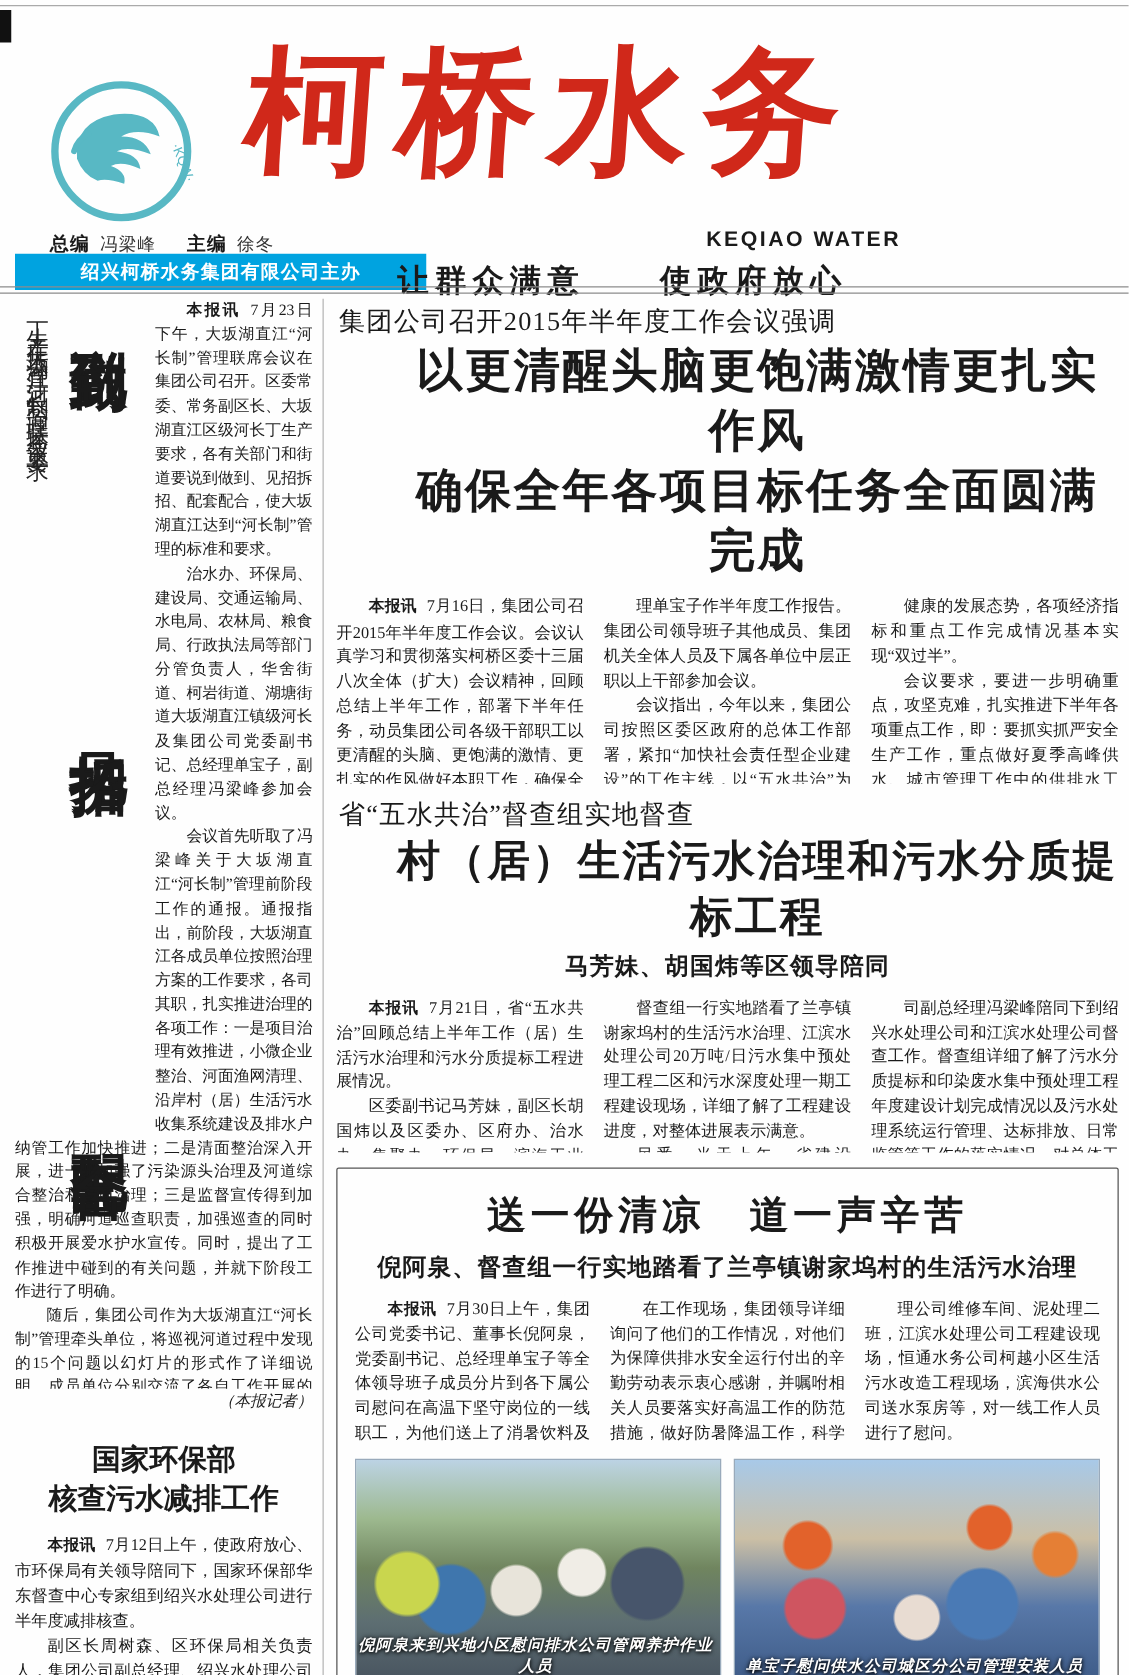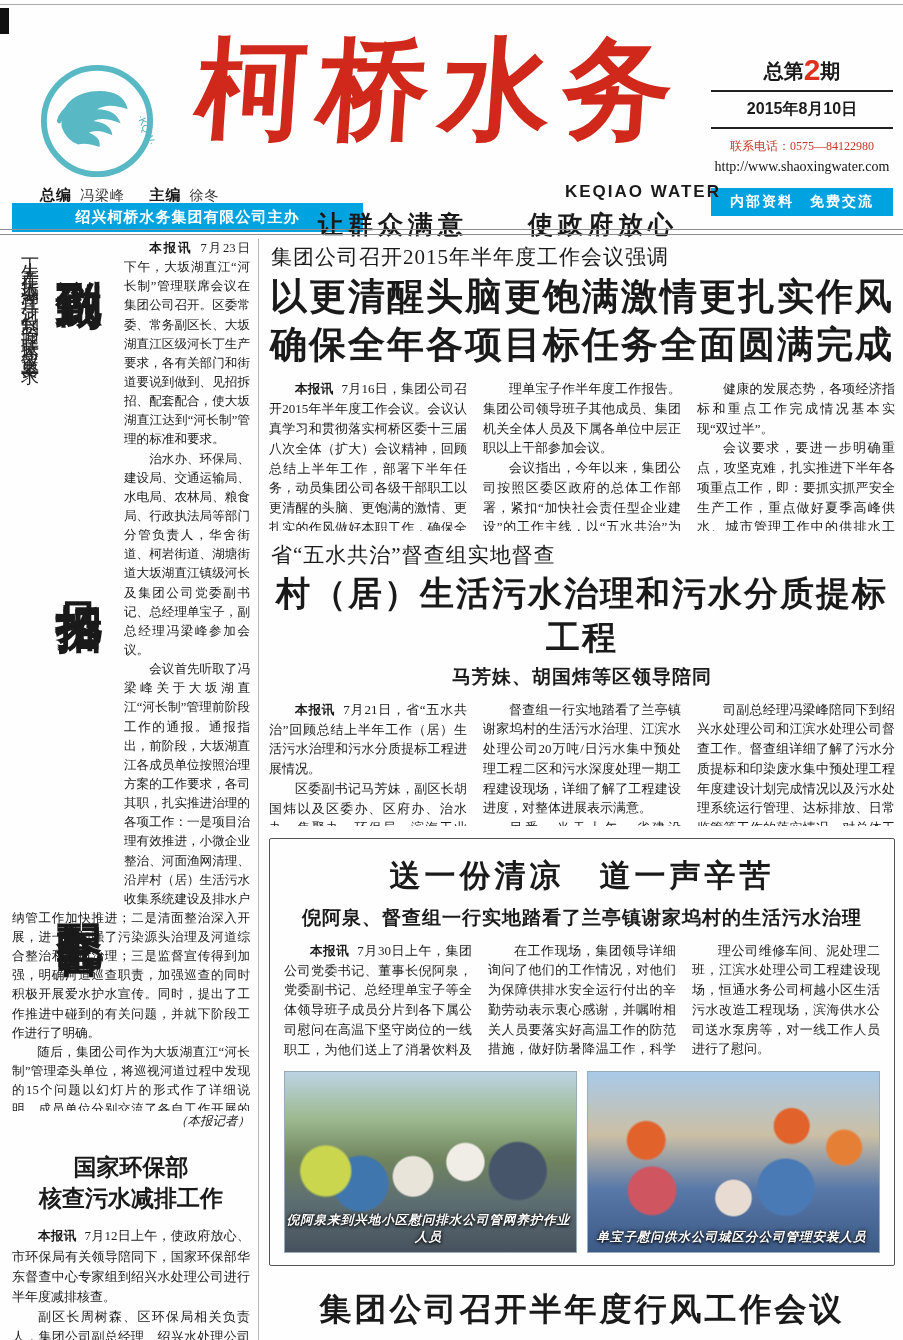--- a/index.html
+++ b/index.html
@@ -28,21 +28,21 @@
   .issue-phone{font-size:12px;color:#c53726;margin-top:9px;}
   .issue-url{font-size:14px;color:#111;margin-top:4px;font-family:"Liberation Serif",serif;}
   .internal-box{margin-top:13px;background:#00a3e0;color:#fff;font-weight:bold;
     font-size:14px;padding:5px 2px;font-family:"Liberation Sans",sans-serif;letter-spacing:2px;}
   .editors{position:absolute;left:40px;top:186px;font-size:14px;letter-spacing:1px;}
   .editors b{font-family:"Liberation Sans",sans-serif;font-size:15px;margin-right:8px;}
   .editors .name{margin-right:20px;color:#333;}
   .en-title{position:absolute;left:565px;top:182px;font-size:17px;font-weight:bold;
     font-family:"Liberation Sans",sans-serif;letter-spacing:2px;}
   .organizer{position:absolute;left:12px;top:203px;width:321px;background:#00a3e0;color:#fff;
-    font-weight:bold;font-size:15px;text-align:center;padding:5px 15px;
+    font-weight:bold;font-size:15px;text-align:center;padding:5px 4px;
     font-family:"Liberation Sans",sans-serif;letter-spacing:1px;}
   .slogan{position:absolute;left:318px;top:208px;font-size:25px;font-weight:900;
     font-family:"Liberation Sans",sans-serif;letter-spacing:5px;}
   .head-rule{position:absolute;left:0;top:229px;width:100%;height:4px;
     border-top:1px solid #8c8c8c;border-bottom:1px solid #8c8c8c;}
 
   
   .page-body{display:flex;padding:6px 8px 0 12px;}
   .left-col{width:238px;flex:0 0 238px;border-right:1px solid #b5b5b5;padding-right:8px;}
   .main-col{flex:1;padding-left:10px;min-width:0;}
@@ -60,21 +60,21 @@
   .lead{font-family:"Liberation Sans",sans-serif;font-weight:bold;margin-right:8px;font-size:12.6px;}
   .byline{text-align:right !important;text-indent:0 !important;font-style:italic;font-size:12.5px;margin-top:2px !important;}
 
   
   .bl-title{font-size:23px;font-weight:900;font-family:"Liberation Sans",sans-serif;
     text-align:center;line-height:1.35;margin:22px 0 12px 0;}
   .bl-body p{margin:0;font-size:13px;line-height:1.55;text-align:justify;text-indent:2em;}
 
   
   .kicker{font-size:21px;letter-spacing:1px;margin:4px 0 2px 2px;font-family:"Liberation Serif",serif;}
-  .hl{font-family:"Liberation Sans",sans-serif;font-weight:900;text-align:center;line-height:1.3;letter-spacing:2px;}
+  .hl{font-family:"Liberation Sans",sans-serif;font-weight:900;text-align:center;line-height:1.3;letter-spacing:2px;margin-left:48px;}
   .a1 .hl{font-size:37px;}
   .a2 .hl{font-size:34px;margin-top:2px;}
   .subhl{font-family:Liberation Mono, monospace;font-weight:bold;text-align:center;font-size:19px;margin-top:4px;letter-spacing:1px;}
   .cols{display:flex;gap:16px;margin-top:10px;}
   .cols .col{flex:1;min-width:0;overflow:hidden;}
   .cols p{margin:0;font-size:13px;line-height:1.52;text-align:justify;text-indent:2em;}
   .h-a1{height:152px;}
   .h-a2{height:126px;}
   .h-a3{height:118px;}
 
@@ -114,29 +114,20 @@
   <div class="logo">
     <svg viewBox="0 0 100 100" width="118" height="118">
       <circle cx="50" cy="50" r="45" fill="none" stroke="#58b8c4" stroke-width="5"></circle>
       <path d="M20,55 Q18,30 45,25 Q72,22 76,40 Q60,34 50,40 Q66,40 70,52 Q55,46 47,50 Q62,52 63,62 Q50,56 43,60 Q54,64 52,72 Q40,68 34,70 Q24,66 20,55 Z" fill="#58b8c4"></path>
       <path d="M28,38 Q20,42 18,50" stroke="#58b8c4" stroke-width="4" fill="none" stroke-linecap="round"></path>
       <text x="84" y="46" font-size="9" fill="#58b8c4" transform="rotate(68 84 46)" font-family="Liberation Sans, sans-serif">·KQW·</text>
     </svg>
   </div>
   <div class="m-title">柯桥水务</div>
 
-  <div class="issue-box">
-    <div class="issue-no"><span>总第</span><span class="num">2</span><span>期</span></div>
-    <div class="issue-rule"></div>
-    <div class="issue-date">2015年8月10日</div>
-    <div class="issue-rule"></div>
-    <div class="issue-phone">联系电话：0575—84122980</div>
-    <div class="issue-url">http://www.shaoxingwater.com</div>
-    <div class="internal-box">内部资料　免费交流</div>
-  </div>
 
   <div class="editors">
     <b>总编</b><span class="name">冯梁峰</span>
     <b>主编</b><span class="name">徐冬</span>
   </div>
   <div class="en-title">KEQIAO  WATER</div>
   <div class="organizer">绍兴柯桥水务集团有限公司主办</div>
   <div class="slogan">让群众满意　　使政府放心</div>
   <div class="head-rule"></div>
 </div>

